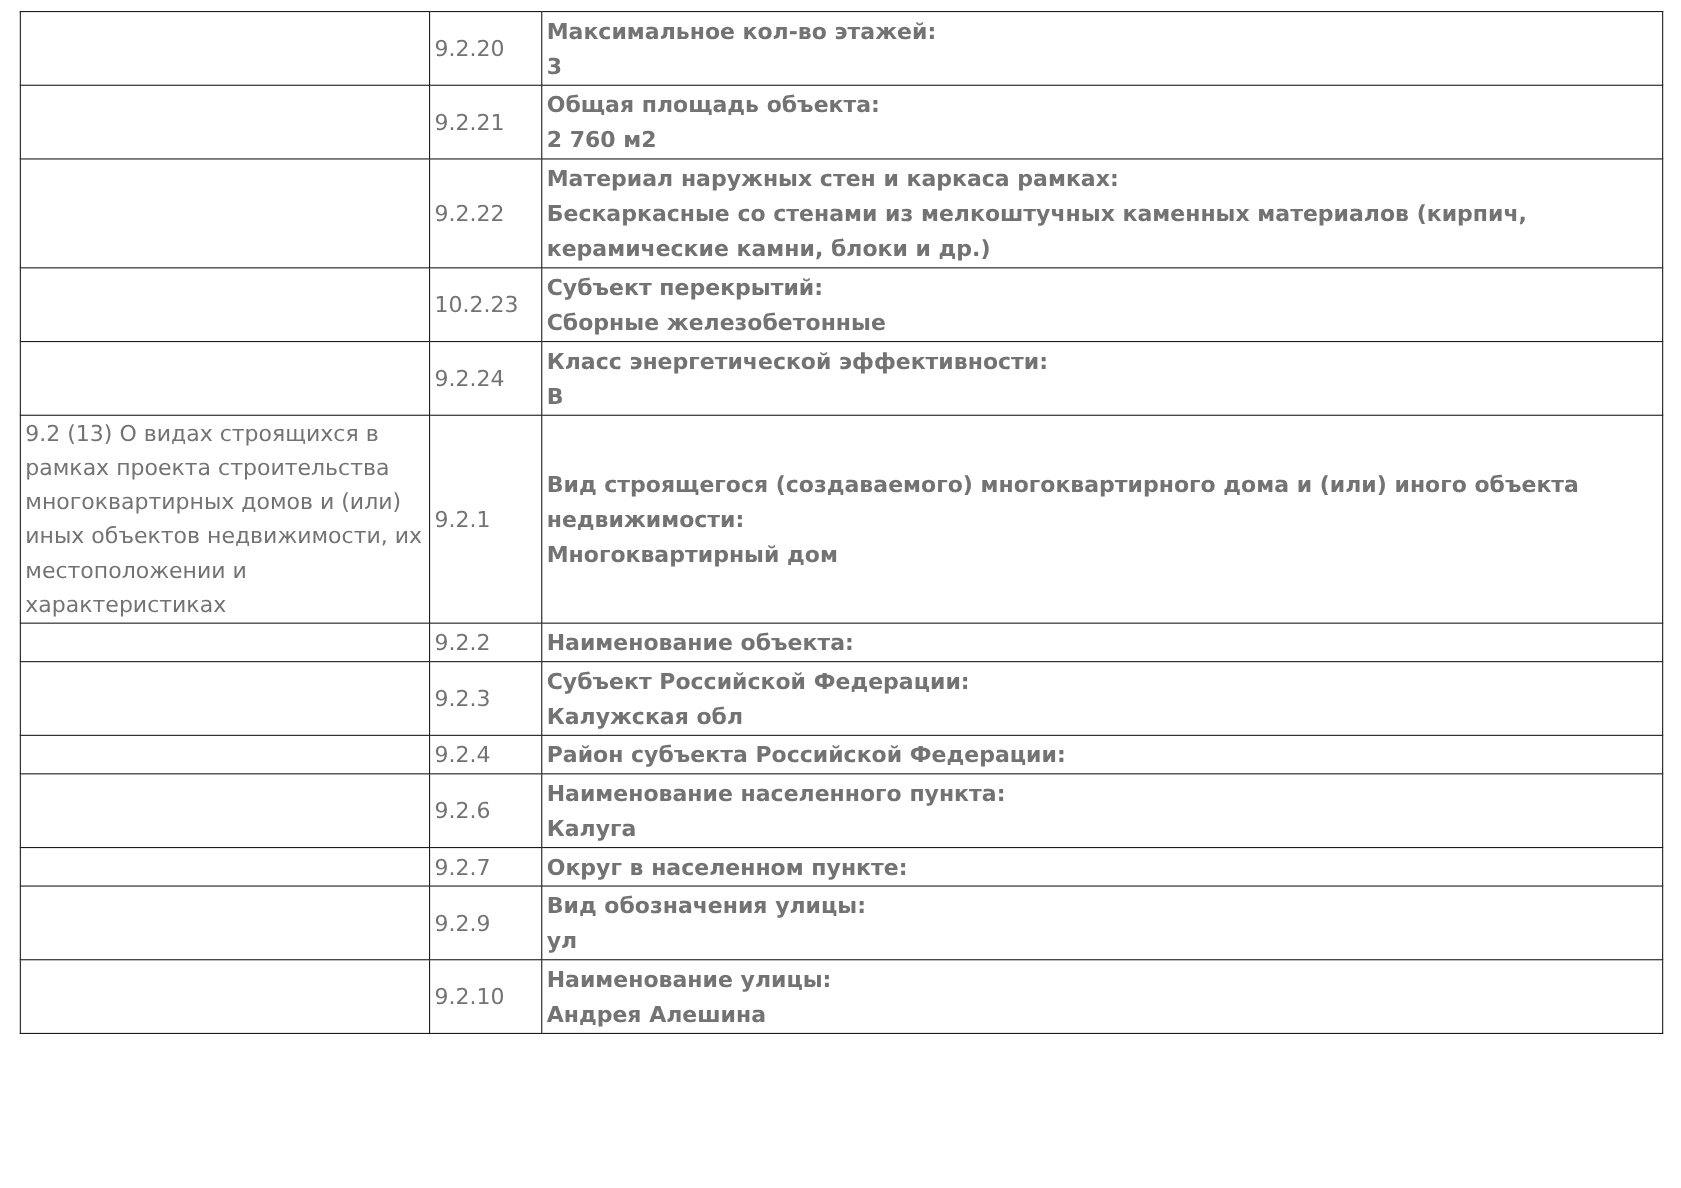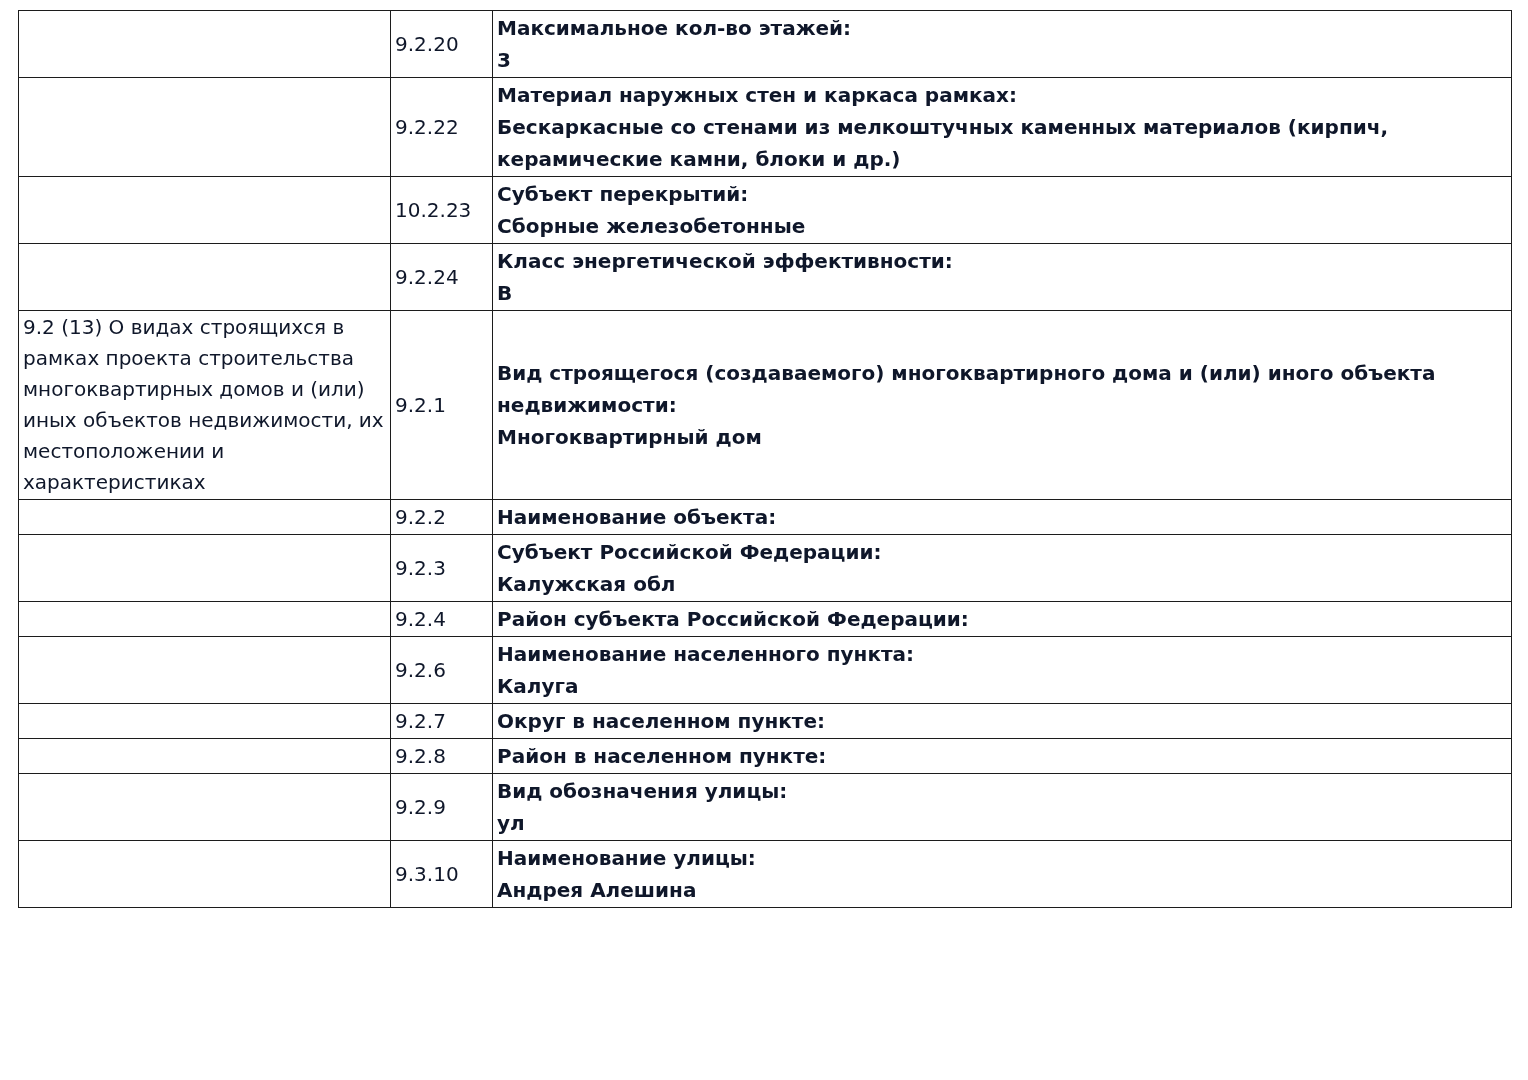--- a/index.html
+++ b/index.html
@@ -15,21 +15,21 @@
     left: 18px;
     top: 10px;
     width: 1494px;
   }
   table.decl-table {
     border-collapse: collapse;
     width: 100%;
     table-layout: fixed;
     font-family: "DejaVu Sans", "Liberation Sans", sans-serif;
     font-size: 20px;
-    color: #0f172a;
+    color: #737373;
   }
   table.decl-table td {
     border: 1px solid #1c1c1c;
     padding: 1px 5px 1px 4px;
     vertical-align: middle;
     overflow: hidden;
     word-wrap: break-word;
   }
   td.section-cell {
     vertical-align: top;
@@ -64,20 +64,28 @@
 
       <tr>
         <td class="section-cell"></td>
         <td class="code-cell">9.2.20</td>
         <td class="field-cell">
           <div class="field-label">Максимальное кол-во этажей:</div>
           <div class="field-value">3</div>
         </td>
       </tr>
 
+      <tr>
+        <td class="section-cell"></td>
+        <td class="code-cell">9.2.21</td>
+        <td class="field-cell">
+          <div class="field-label">Общая площадь объекта:</div>
+          <div class="field-value">2 760 м2</div>
+        </td>
+      </tr>
 
       <tr>
         <td class="section-cell"></td>
         <td class="code-cell">9.2.22</td>
         <td class="field-cell">
           <div class="field-label">Материал наружных стен и каркаса рамках:</div>
           <div class="field-value">Бескаркасные со стенами из мелкоштучных каменных материалов (кирпич, керамические камни, блоки и др.)</div>
         </td>
       </tr>
 
@@ -147,41 +155,33 @@
 
       <tr>
         <td class="section-cell"></td>
         <td class="code-cell">9.2.7</td>
         <td class="field-cell">
           <div class="field-label">Округ в населенном пункте:</div>
           <div class="field-value"></div>
         </td>
       </tr>
 
-      <tr>
-        <td class="section-cell"></td>
-        <td class="code-cell">9.2.8</td>
-        <td class="field-cell">
-          <div class="field-label">Район в населенном пункте:</div>
-          <div class="field-value"></div>
-        </td>
-      </tr>
 
       <tr>
         <td class="section-cell"></td>
         <td class="code-cell">9.2.9</td>
         <td class="field-cell">
           <div class="field-label">Вид обозначения улицы:</div>
           <div class="field-value">ул</div>
         </td>
       </tr>
 
       <tr>
         <td class="section-cell"></td>
-        <td class="code-cell">9.3.10</td>
+        <td class="code-cell">9.2.10</td>
         <td class="field-cell">
           <div class="field-label">Наименование улицы:</div>
           <div class="field-value">Андрея Алешина</div>
         </td>
       </tr>
 
     </tbody>
   </table>
 </div>
 

